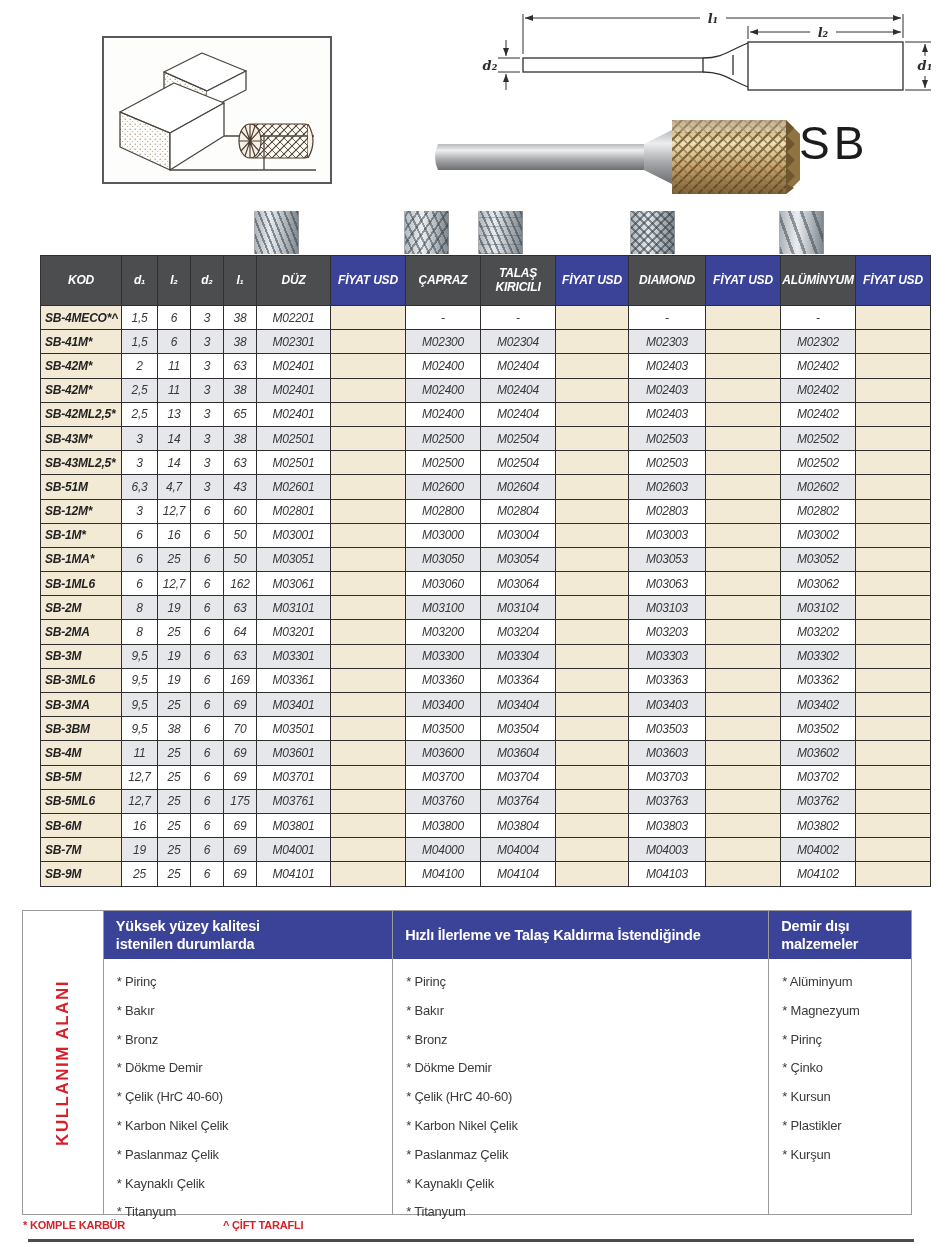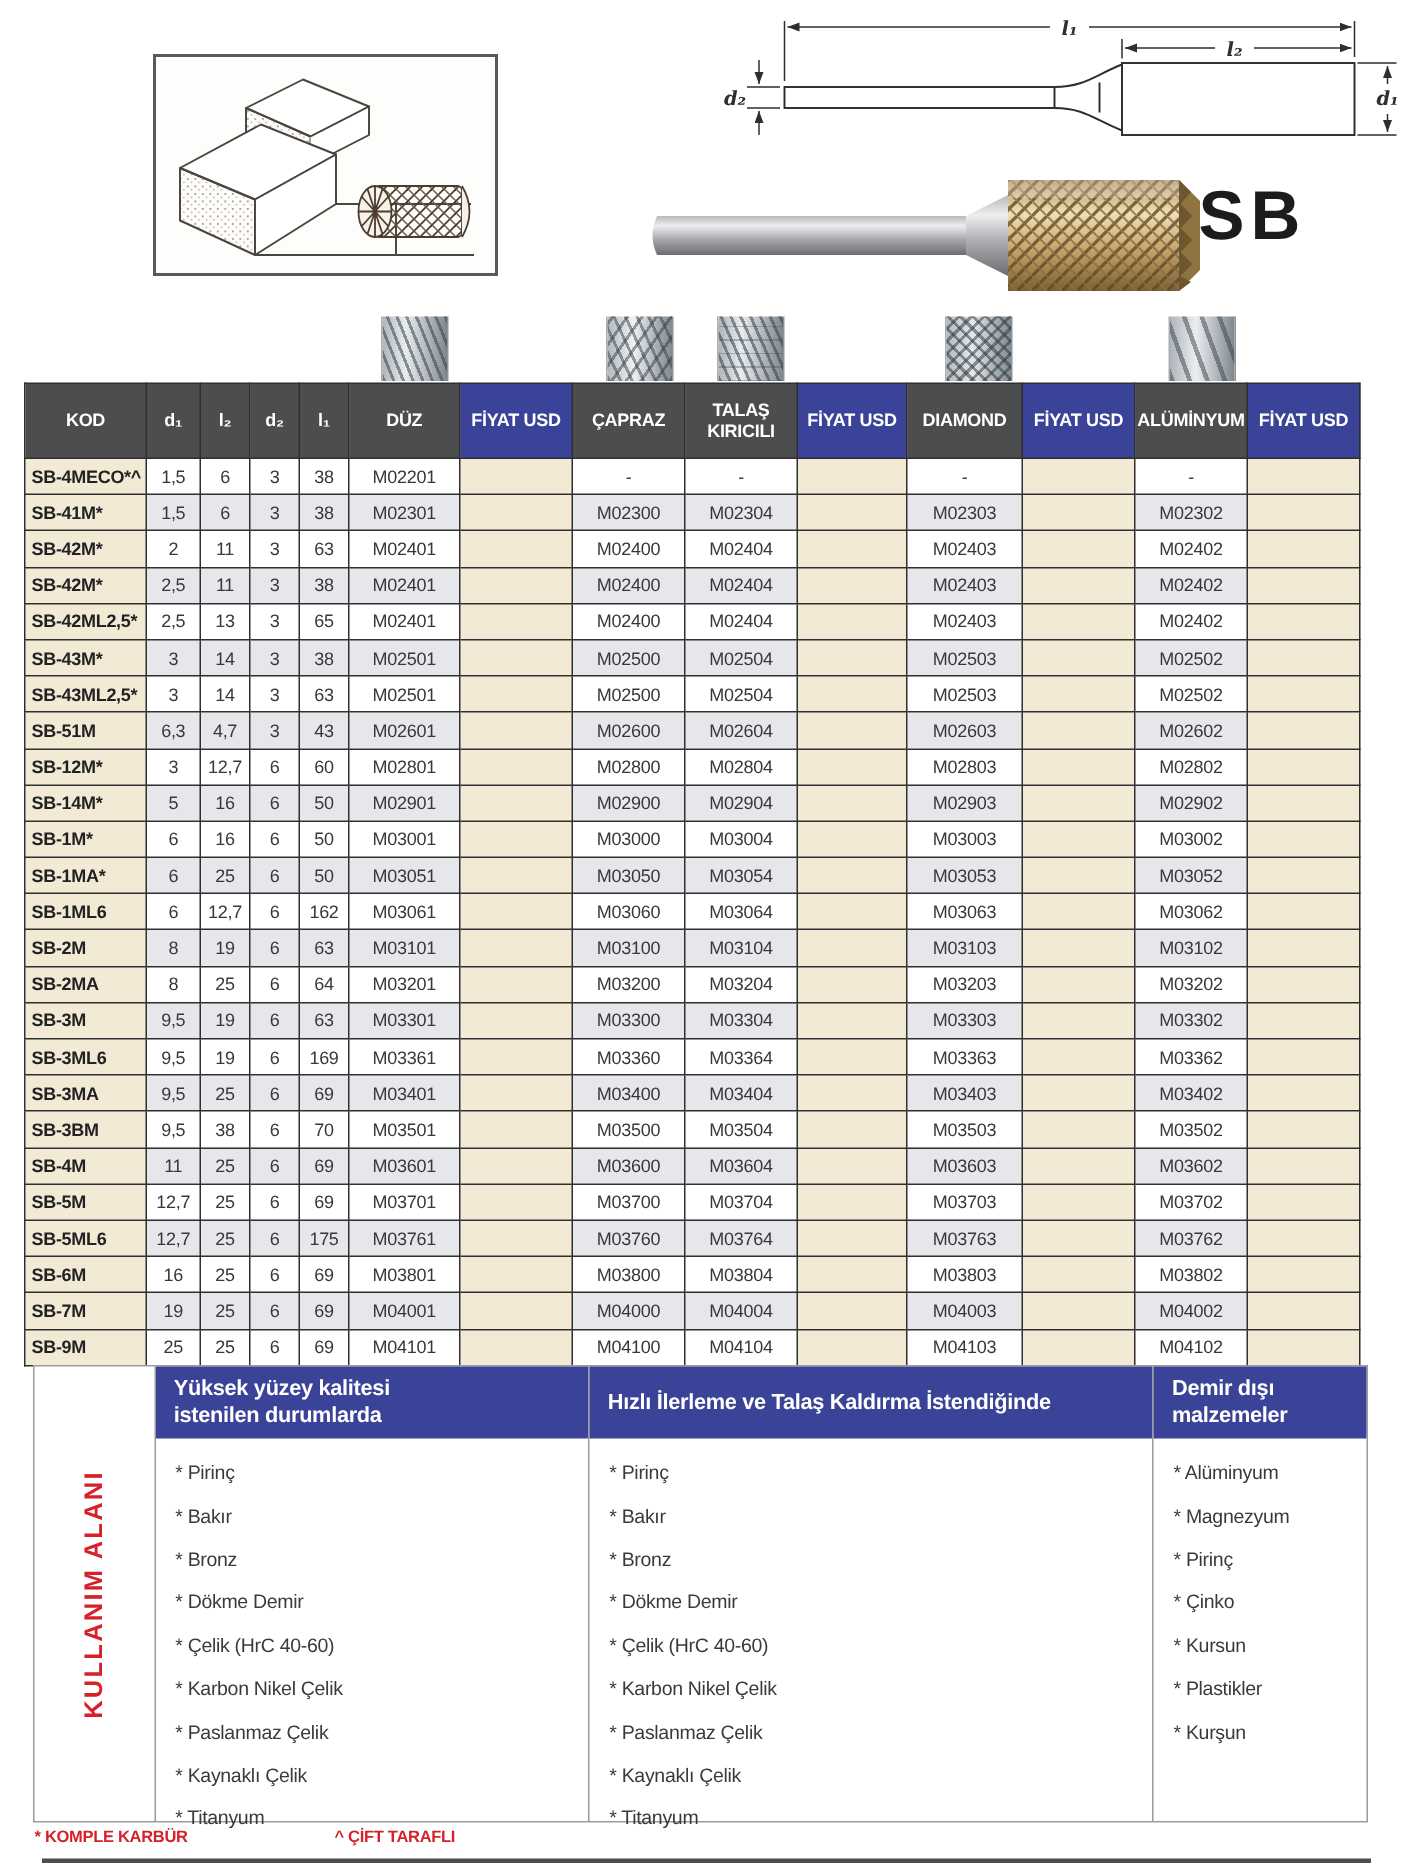--- a/index.html
+++ b/index.html
@@ -7,21 +7,21 @@
   body { width:939px; height:1244px; position:relative; font-family:"Liberation Sans",sans-serif; overflow:hidden; }
   .stage { position:absolute; left:0; top:0; width:939px; height:1244px; background:#fff; }
 
   
   .illus-box { position:absolute; left:102px; top:36px; width:230px; height:148px; border:2px solid #58595b; background:#fdfdfc; }
 
   
   .dim-diagram { position:absolute; left:468px; top:6px; width:470px; height:104px; }
   .dim-diagram text { font:italic bold 13px "DejaVu Serif", serif; fill:#2e2e30; }
   .burr-photo { position:absolute; left:428px; top:104px; width:372px; height:100px; }
-  .series-label { position:absolute; left:799px; top:116px; font-size:46px; font-weight:bold; letter-spacing:4px; color:#1c1c1e; }
+  .series-label { position:absolute; left:799px; top:116px; font-size:46px; font-weight:normal; letter-spacing:4px; color:#1c1c1e; }
 
   
   .thumb { position:absolute; top:211px; width:45px; height:43px;
            background-color:#c3c8cc;
            border-left:1px solid #a9aeb2; border-right:1px solid #8e9398; }
   .thumb.duz    { left:254px; background:
       repeating-linear-gradient(68deg, rgba(55,66,75,.55) 0 2px, rgba(255,255,255,.0) 2px 6px),
       linear-gradient(90deg,#aeb4b9,#e8ecef 35%,#9aa1a7 85%,#7f868c); }
   .thumb.capraz { left:404px; background:
       repeating-linear-gradient(65deg, rgba(55,66,75,.5) 0 2px, transparent 2px 7px),
@@ -33,21 +33,21 @@
       linear-gradient(90deg,#aeb4b9,#e8ecef 35%,#979ea4 85%,#7f868c); }
   .thumb.diamond{ left:630px; background:
       repeating-linear-gradient(45deg, rgba(45,55,63,.5) 0 2px, transparent 2px 6px),
       repeating-linear-gradient(-45deg, rgba(45,55,63,.5) 0 2px, transparent 2px 6px),
       linear-gradient(90deg,#b2b8bd,#e4e8eb 40%,#99a0a6 85%,#82898f); }
   .thumb.alu    { left:779px; background:
       repeating-linear-gradient(70deg, rgba(55,66,75,.5) 0 3px, transparent 3px 11px),
       linear-gradient(90deg,#aeb4b9,#eaedf0 40%,#9aa1a7 85%,#7f868c); }
 
   
-  .tbl-wrap { position:absolute; left:16px; top:255px; width:752px; }
+  .tbl-wrap { position:absolute; left:40px; top:255px; width:752px;font-style:italic; }
   table.tbl { border-collapse:collapse; table-layout:fixed; width:890px; }
   .tbl th { background:#4c4d4f; color:#fff; font-size:12px; font-weight:bold; letter-spacing:-0.2px;
             border:1px solid #2f2f31; height:50px; line-height:1.15; padding:2px 1px; text-align:center; }
   .tbl th.hblue { background:#3a4397; }
   .tbl td { border:1px solid #2f2f31; height:24.2px; font-size:12px; text-align:center;
             color:#38383a; padding:0 2px; letter-spacing:-0.2px; }
   .tbl td.kod { background:#f3ead5; font-weight:bold; text-align:left; padding-left:4px; color:#222224; }
   .tbl td.price { background:#f3ead5; }
   .tbl tr.even td.pat { background:#ffffff; }
   .tbl tr.odd  td.pat { background:#e6e7ea; }
@@ -354,36 +354,20 @@
             <td class="pat">6</td>
             <td class="pat">60</td>
             <td class="pat">M02801</td>
             <td class="price"></td>
             <td class="pat">M02800</td>
             <td class="pat">M02804</td>
             <td class="price"></td>
             <td class="pat">M02803</td>
             <td class="price"></td>
             <td class="pat">M02802</td>
-            <td class="price"></td>
-          </tr>
-          <tr class="odd">
-            <td class="kod">SB-14M*</td>
-            <td class="pat">5</td>
-            <td class="pat">16</td>
-            <td class="pat">6</td>
-            <td class="pat">50</td>
-            <td class="pat">M02901</td>
-            <td class="price"></td>
-            <td class="pat">M02900</td>
-            <td class="pat">M02904</td>
-            <td class="price"></td>
-            <td class="pat">M02903</td>
-            <td class="price"></td>
-            <td class="pat">M02902</td>
             <td class="price"></td>
           </tr>
           <tr class="even">
             <td class="kod">SB-1M*</td>
             <td class="pat">6</td>
             <td class="pat">16</td>
             <td class="pat">6</td>
             <td class="pat">50</td>
             <td class="pat">M03001</td>
             <td class="price"></td>

